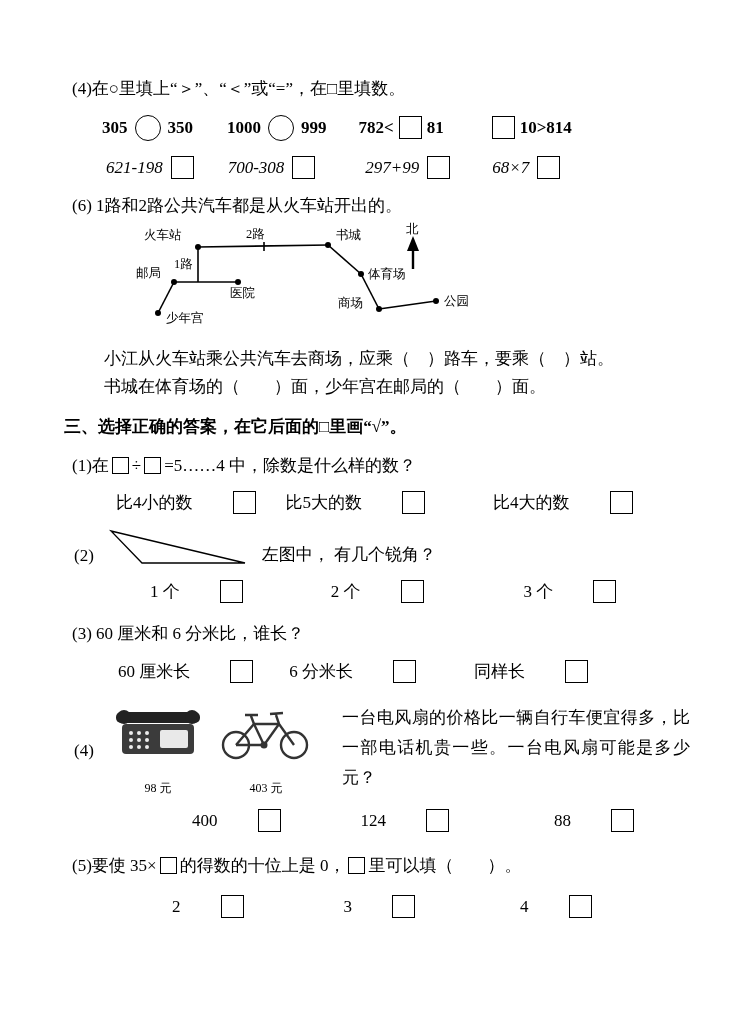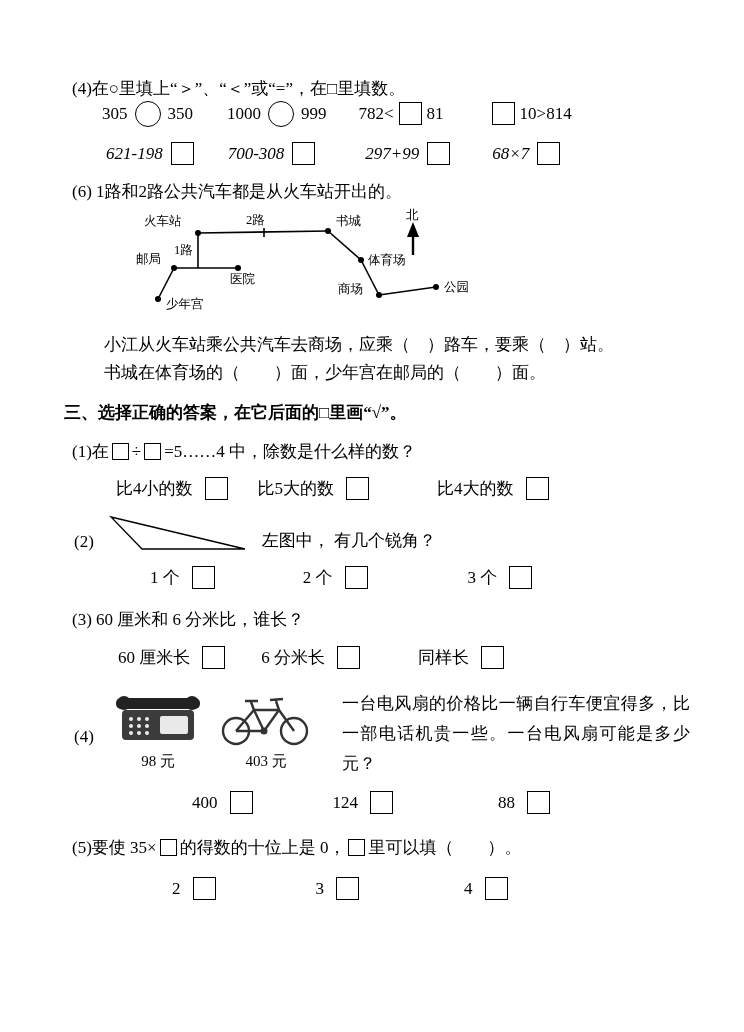--- a/index.html
+++ b/index.html
@@ -26,24 +26,24 @@
   }
   .circle {
     display:inline-block; width:26px; height:26px;
     border:1.5px solid #000; border-radius:50%;
     margin:0 7px; vertical-align:-7px; flex:none;
   }
   .mini-box {
     display:inline-block; width:17px; height:17px;
     border:1.1px solid #000; margin:0 3px; vertical-align:-3px;
   }
-  .opt { display:inline-flex; align-items:center; }
+  .opt { display:inline-flex; align-items:center;gap:28px; }
   .opt .box { margin-left:12px; }
 
-  .q4-row { margin-top:0; padding-left:38px; }
+  .q4-row { margin-top:14px; padding-left:38px;font-weight:bold; }
   .q4-row .box { margin:0 5px; }
   .q5-label { margin-top:20px; }
   .q5-row { margin-top:13px; padding-left:42px;font-style:italic; }
   .q5-row .box { margin-left:8px; }
   .q6-label { margin-top:14px; }
   .map-wrap { margin:4px 0 0 72px; }
   .q6-line1 { margin-top:6px; line-height:22px; }
   .q6-line2 { margin-top:16px; line-height:22px; }
 
   .s3q1-label { margin-top:16px; line-height:24px; }
@@ -51,21 +51,21 @@
   .s3q2-block { margin-top:10px; padding-left:10px; display:flex; align-items:flex-end; }
   .s3q2-num { padding-bottom:2px; }
   .s3q2-tri { margin:0 0 0 14px; }
   .s3q2-q { margin-left:14px; padding-bottom:2px; }
   .opt-row-2 { margin-top:10px; padding-left:86px; }
   .s3q3-label { margin-top:18px; }
   .opt-row-3 { margin-top:13px; padding-left:54px; }
   .s3q4-block { margin-top:18px; display:flex; padding-left:10px; }
   .s3q4-num { padding-top:38px; width:30px; flex:none; }
   .img-col { width:108px; text-align:center; flex:none; }
-  .img-col .price { margin-top:0; font-size:15px; }
+  .img-col .price { margin-top:14px; font-size:12px; }
   .s3q4-text { margin-left:22px; width:382px; line-height:30px; text-align:justify; }
   .opt-row-4 { margin-top:10px; padding-left:128px; }
   .s3q5-label { margin-top:20px; line-height:24px; }
   .opt-row-5 { margin-top:15px; padding-left:108px; }
 
   svg text { font-family:"Liberation Serif","DejaVu Serif",serif; }
 </style>
 </head>
 <body>
 

